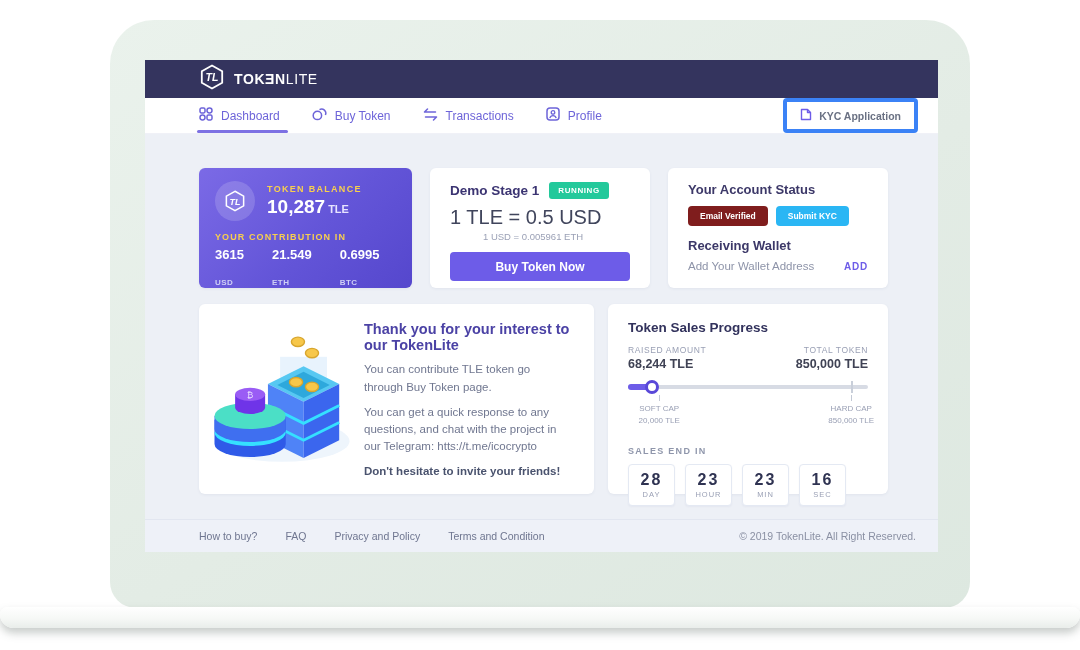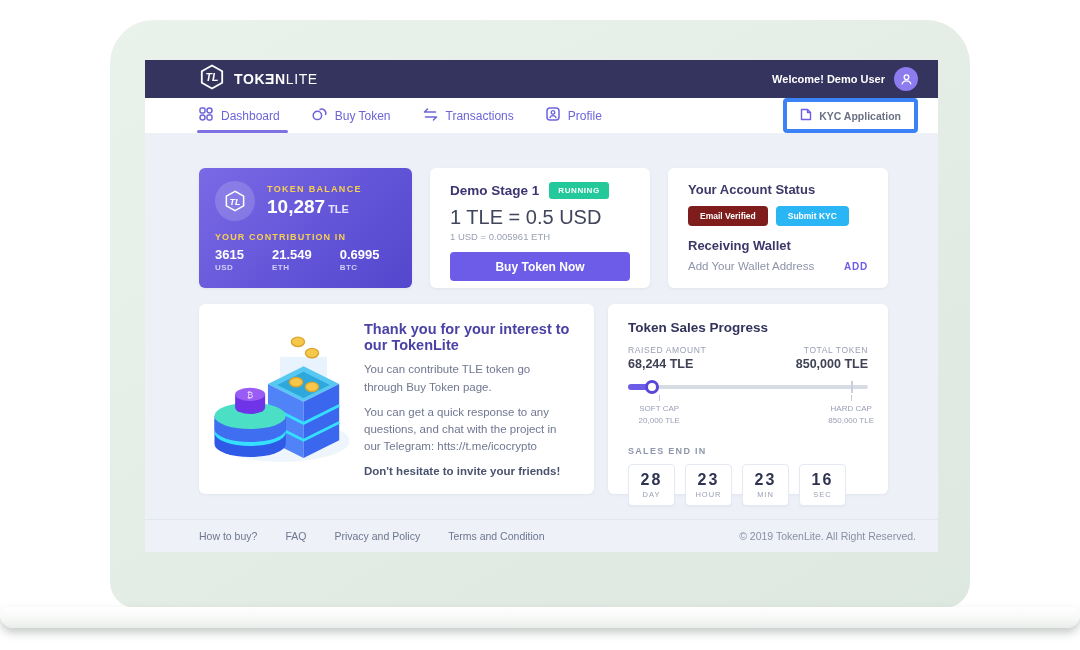--- a/index.html
+++ b/index.html
@@ -56,30 +56,30 @@
   .balance-top { display:flex; align-items:center; gap:12px; }
   .balance-logo { width:40px; height:40px; border-radius:50%;
     background:rgba(255,255,255,.16); display:grid; place-items:center; }
   .balance-label { color:#f8cf4e; font-size:9px; font-weight:700; letter-spacing:1.3px; }
   .balance-amount { color:#fff; font-size:19px; font-weight:700; margin-top:2px; }
   .balance-unit { font-size:11px; color:#e6e3ff; margin-left:3px; }
   .contrib-label { color:#f8cf4e; font-size:9px; font-weight:700; letter-spacing:1.1px;
     margin-top:11px; }
   .contrib-row { display:flex; gap:28px; margin-top:5px; }
   .contrib-value { color:#fff; font-size:13px; font-weight:700; }
-  .contrib-cur { color:#cfd0f5; font-size:8px; font-weight:700; letter-spacing:.5px; margin-top:1px; }
+  .contrib-cur { color:#cfd0f5; font-size:8px; font-weight:700; letter-spacing:.5px; margin-top:16px; }
 
   
   .card-stage { flex:1; height:120px; padding:14px 20px; }
   .stage-title-row { display:flex; align-items:center; gap:10px; }
   .stage-title { font-size:13.5px; font-weight:700; color:#3b3472; }
   .badge-running { background:#23c99b; color:#fff; font-size:8px; font-weight:700;
     letter-spacing:.6px; padding:4px 9px; border-radius:3px; }
   .rate { font-size:20px; color:#40455c; margin-top:7px; font-weight:500; }
-  .subrate { font-size:9.5px; color:#9ba1b6; margin-top:2px; }
+  .subrate { font-size:9.5px; color:#9ba1b6; margin-top:2px;margin-left:33px; }
   .buy-btn { margin-top:10px; width:100%; height:29px; background:#6d5ce8; color:#fff;
     font-weight:700; font-size:12px; border:none; border-radius:4px; cursor:pointer;
     font-family:inherit; }
 
   
   .card-account { width:220px; height:120px; padding:14px 20px; }
   .acct-title { font-size:13px; font-weight:700; color:#3c3868; }
   .badges { display:flex; gap:8px; margin-top:9px; }
   .badge { color:#fff; font-size:8.5px; font-weight:700; padding:5px 12px;
     border-radius:4px; cursor:pointer; }
@@ -140,29 +140,20 @@
       <div class="topbar">
         <div class="brand">
           <span>
             <svg width="26" height="26" viewBox="0 0 26 26">
               <polygon points="13,1.5 23.2,7.3 23.2,18.7 13,24.5 2.8,18.7 2.8,7.3" fill="none" stroke="#ffffff" stroke-width="1.8"></polygon>
               <text x="13" y="17.2" font-size="10.5" font-weight="bold" font-style="italic" fill="#ffffff" text-anchor="middle" font-family="'Liberation Sans',sans-serif">TL</text>
             </svg>
           </span>
           <span class="brand-text"><span>TOKƎN</span><span class="lite">LITE</span></span>
         </div>
-        <div class="user">
-          <span class="welcome">Welcome! Demo User</span>
-          <span class="avatar">
-            <svg width="13" height="13" viewBox="0 0 14 14">
-              <circle cx="7" cy="4.6" r="2.5" fill="none" stroke="#ffffff" stroke-width="1.4"></circle>
-              <path d="M2.2 12.2c.6-2.6 2.5-3.7 4.8-3.7s4.2 1.1 4.8 3.7" fill="none" stroke="#ffffff" stroke-width="1.4"></path>
-            </svg>
-          </span>
-        </div>
       </div>
 
       <div class="navbar">
         <div class="nav-item active">
           <span>
             <svg width="14" height="14" viewBox="0 0 14 14">
               <rect x="1" y="1" width="5" height="5" rx="1.4" fill="none" stroke="#6d64d9" stroke-width="1.5"></rect>
               <rect x="8" y="1" width="5" height="5" rx="2.4" fill="none" stroke="#6d64d9" stroke-width="1.5"></rect>
               <rect x="1" y="8" width="5" height="5" rx="2.4" fill="none" stroke="#6d64d9" stroke-width="1.5"></rect>
               <rect x="8" y="8" width="5" height="5" rx="1.4" fill="none" stroke="#6d64d9" stroke-width="1.5"></rect>

